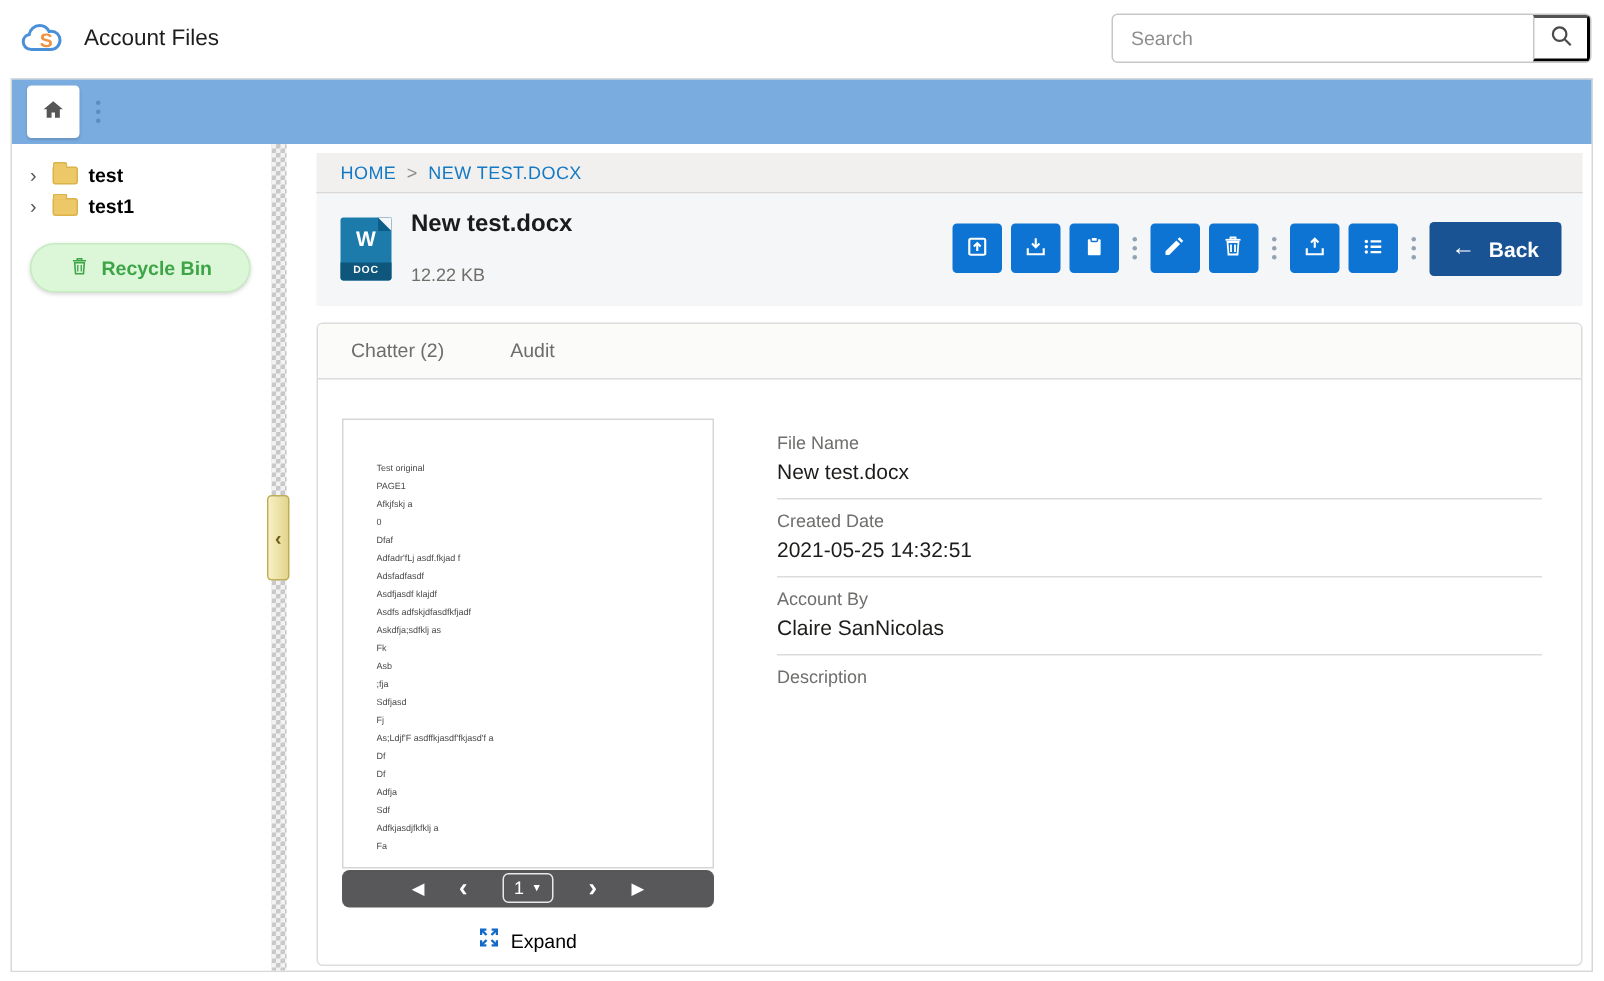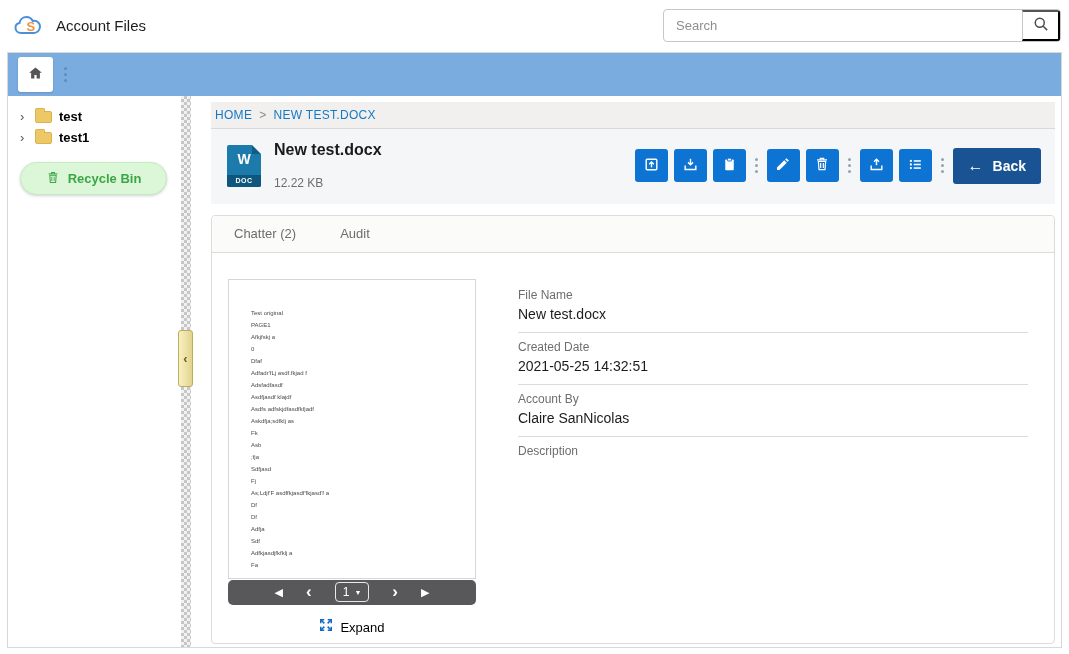--- a/index.html
+++ b/index.html
@@ -3,21 +3,21 @@
 <meta charset="utf-8">
 <style>
   * { margin:0; padding:0; box-sizing:border-box; }
   html,body { width:1069px; height:654px; overflow:hidden; background:#fff;
               font-family:"Liberation Sans", sans-serif; color:#2b2b2b; }
 
   
   .app-header { height:50px; display:flex; align-items:center; padding:0 8px 0 14px; background:#fff; }
   .logo { display:flex; align-items:center; margin-right:12px; }
   .app-title { font-size:15px; color:#1d1d1d; }
-  .search-wrap { margin-left:auto; width:398px; height:33px; border:1px solid #c9c7c5; border-radius:4px;
+  .search-wrap { margin-left:auto; width:320px; height:33px; border:1px solid #c9c7c5; border-radius:4px;
                  display:flex; align-items:center; background:#fff; overflow:hidden; }
   .search-input { flex:1; border:0; outline:none; padding:0 12px; font-size:13px; color:#444;
                   font-family:"Liberation Sans", sans-serif; background:transparent; }
   .search-input::placeholder { color:#8e8e8e; }
   .search-btn { width:38px; height:100%; border-left:1px solid #c9c7c5; background:#fff;
                 display:flex; align-items:center; justify-content:center; cursor:pointer; }
 
   
   .wrapper { margin:2px 7px 6px; border:1px solid #d8d8d8; height:596px; display:flex; flex-direction:column; background:#fff; }
 
@@ -50,21 +50,21 @@
               background-size:6px 6px; background-position:0 0,3px 3px; }
   .collapse-handle { position:absolute; top:234px; left:-3px; width:15px; height:57px; border-radius:3px;
                      border:1px solid #bfae58; background:linear-gradient(90deg,#f8f0c4,#e2d48c);
                      display:flex; align-items:center; justify-content:center; color:#6e5e1c; font-size:13px;
                      font-weight:bold; cursor:pointer; z-index:2; }
 
   
   .main { flex:1; display:flex; flex-direction:column; padding:6px 6px 3px 20px; min-width:0; }
 
   .breadcrumb { height:27px; flex:none; background:#f1f0ee; border-bottom:1px solid #dad8d6;
-                display:flex; align-items:center; padding:0 4px; font-size:12px; letter-spacing:.3px; }
+                display:flex; align-items:center; padding:0 16px; font-size:12px; letter-spacing:.3px; }
   .crumb { color:#1479c4; cursor:pointer; }
   .crumb-sep { color:#8a8a8a; margin:0 7px; }
 
   .file-band { flex:none; background:#f4f6f8; padding:12px 14px 14px 16px; display:flex; align-items:center; }
   .doc-ico { width:34px; height:42px; background:#1d7bab; border-radius:2px; position:relative; flex:none; }
   .doc-ico::after { content:""; position:absolute; top:0; right:0; border-style:solid; border-width:0 9px 9px 0;
                     border-color:#f4f6f8 #f4f6f8 #0e5d88 #0e5d88; }
   .doc-w { position:absolute; top:6px; left:0; right:0; text-align:center; color:#fff; font-weight:bold; font-size:14px; }
   .doc-label { position:absolute; bottom:0; left:0; right:0; height:12px; background:#0f567c; color:#fff;
                font-size:7px; font-weight:bold; text-align:center; line-height:12px; letter-spacing:.5px;

